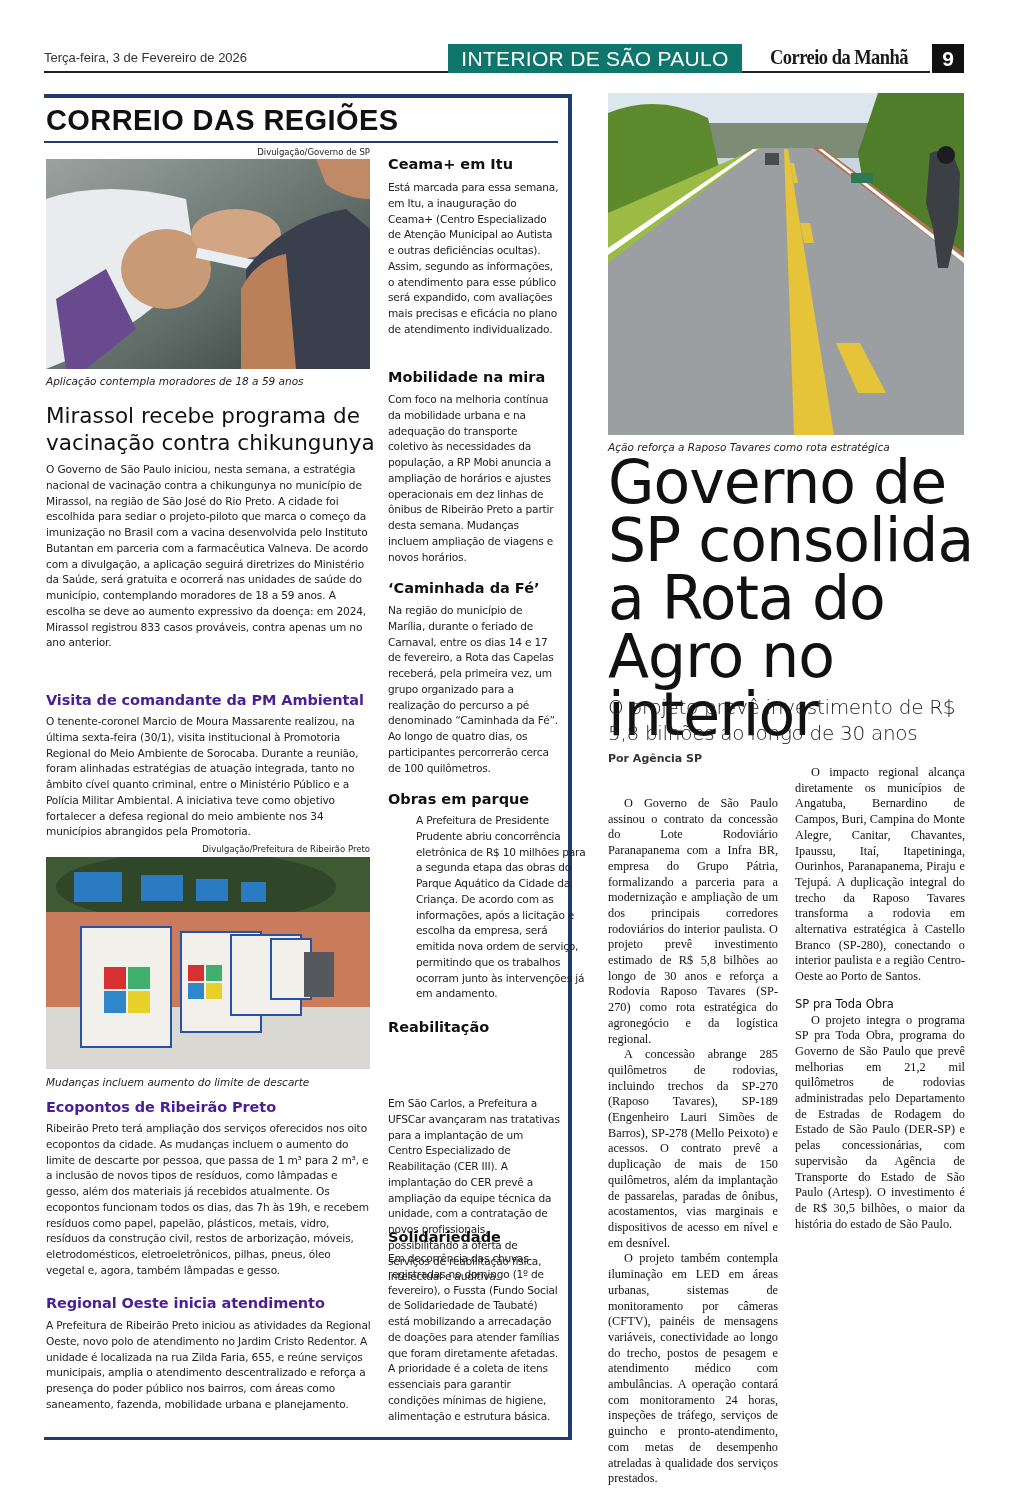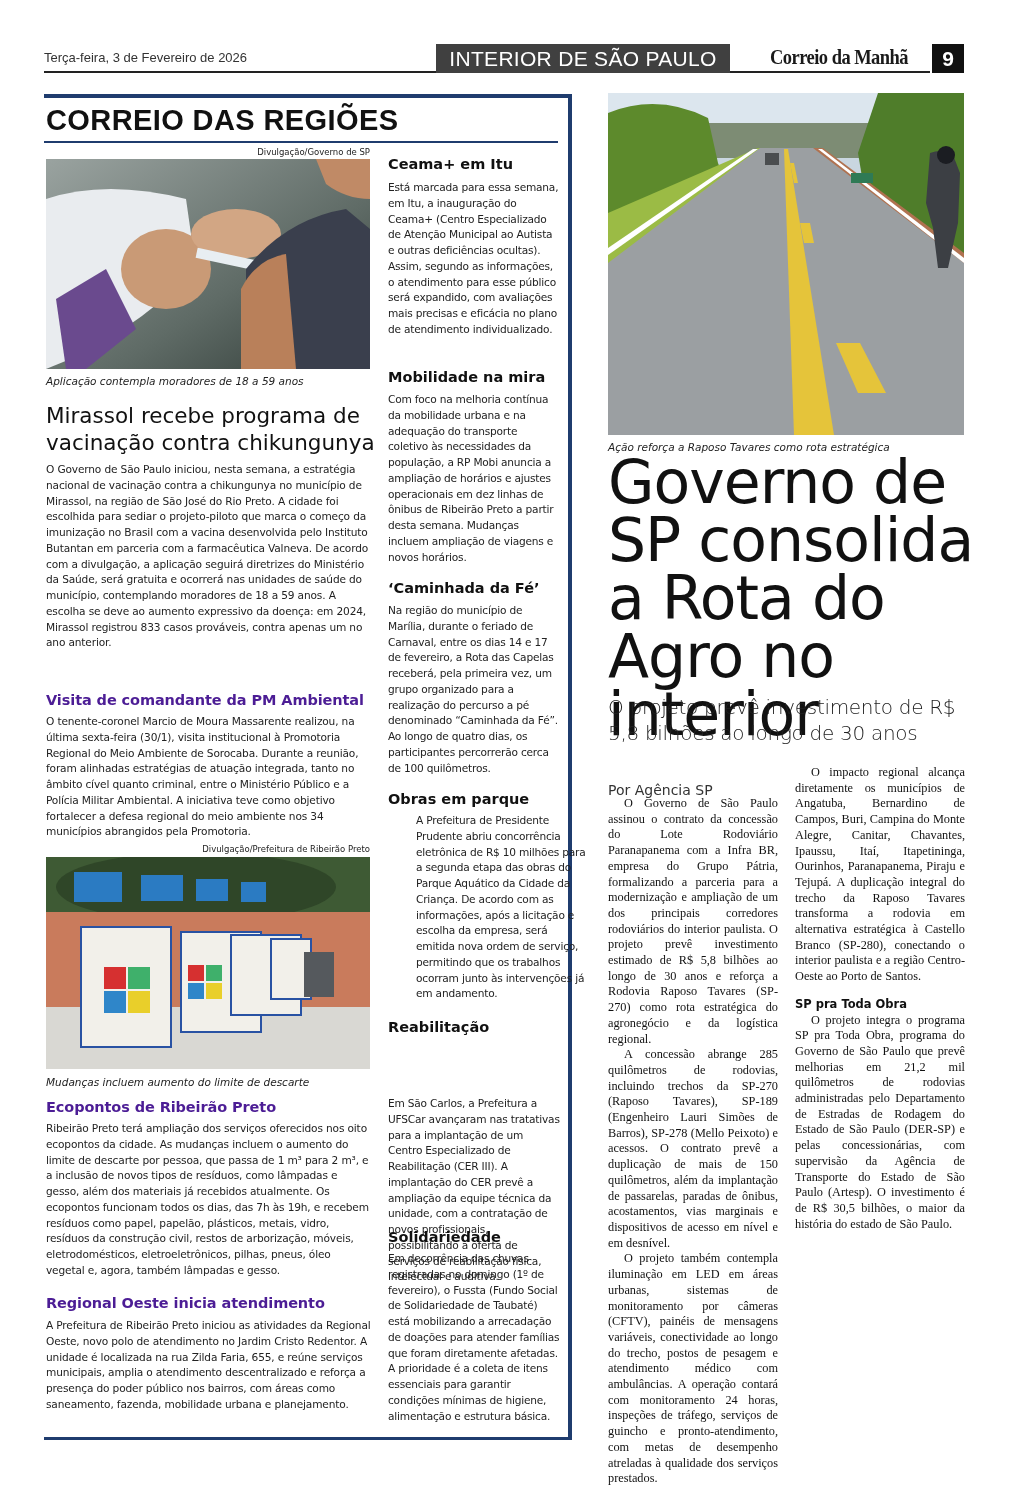--- a/index.html
+++ b/index.html
@@ -2,21 +2,21 @@
 <html><head>
 <meta charset="utf-8">
 <style>
   * { box-sizing: border-box; margin: 0; padding: 0; }
   html, body { width: 1010px; height: 1488px; background: #fff; }
   body { position: relative; font-family: "DejaVu Sans", sans-serif; color: #1a1a1a; overflow: hidden; }
 
   
   .hdr-date { position: absolute; left: 44px; top: 50px; font-size: 13px; color: #333; font-family: "Liberation Sans", sans-serif; }
   .hdr-rule { position: absolute; left: 44px; top: 71px; width: 886px; height: 2px; background: #222; }
-  .hdr-section { position: absolute; left: 436px; top: 44px; width: 294px; height: 29px; background: #404040; color: #fff; font-family: "Liberation Sans", sans-serif; font-size: 21px; letter-spacing: 0.3px; display: flex; align-items: center; justify-content: center; }
+  .hdr-section { position: absolute; left: 448px; top: 44px; width: 294px; height: 29px; background: #0f766e; color: #fff; font-family: "Liberation Sans", sans-serif; font-size: 21px; letter-spacing: 0.3px; display: flex; align-items: center; justify-content: center; }
   .hdr-brand { position: absolute; left: 770px; top: 45px; font-family: "Liberation Serif", serif; font-weight: bold; font-size: 21px; letter-spacing: -0.6px; transform: scaleX(0.88); transform-origin: left center; }
   .hdr-page { position: absolute; left: 932px; top: 44px; width: 32px; height: 29px; background: #111; color: #fff; font-family: "Liberation Sans", sans-serif; font-weight: bold; font-size: 21px; display: flex; align-items: center; justify-content: center; }
 
   
   .box-top { position: absolute; left: 44px; top: 94px; width: 528px; height: 4px; background: #1f3c6e; }
   .box-right { position: absolute; left: 568px; top: 94px; width: 4px; height: 1346px; background: #1f3c6e; }
   .box-bottom { position: absolute; left: 44px; top: 1437px; width: 528px; height: 3px; background: #1f3c6e; }
   .sec-title { position: absolute; left: 46px; top: 104px; font-family: "Liberation Sans", sans-serif; font-weight: bold; font-size: 29px; color: #111; letter-spacing: 0.4px; }
   .sec-rule { position: absolute; left: 44px; top: 141px; width: 514px; height: 2px; background: #1f3c6e; }
 
@@ -28,24 +28,24 @@
 
   .main-head { position: absolute; left: 46px; top: 402px; width: 330px; font-size: 21.5px; line-height: 27px; color: #111; }
   .body-sans { position: absolute; font-size: 10.6px; line-height: 15.75px; color: #222; font-family: "DejaVu Sans", sans-serif; letter-spacing: -0.15px; }
   .sub-head { position: absolute; font-size: 14.5px; color: #4c1d95; font-weight: 600; font-family: "DejaVu Sans", sans-serif; white-space: nowrap; letter-spacing: -0.1px; }
   .col2-head { position: absolute; left: 388px; font-size: 14.5px; color: #111; font-family: "DejaVu Sans", sans-serif; font-weight: 600; white-space: nowrap; }
   .col2-body { position: absolute; left: 388px; width: 172px; font-size: 10.6px; line-height: 15.75px; color: #222; font-family: "DejaVu Sans", sans-serif; letter-spacing: -0.2px; }
 
   
   .big-head { position: absolute; left: 608px; top: 453px; width: 370px; font-family: "DejaVu Sans", sans-serif; font-size: 60px; line-height: 58px; color: #111; letter-spacing: -1px; }
   .deck { position: absolute; left: 608px; top: 694px; width: 370px; font-size: 20px; line-height: 26px; color: #222; font-family: "DejaVu Sans", sans-serif; font-weight: 300; letter-spacing: -0.3px; }
-  .byline { position: absolute; left: 608px; top: 782px; font-size: 14px; color: #333; font-family: "DejaVu Sans", sans-serif; }
+  .byline { position: absolute; left: 608px; top: 752px; font-size: 11px; color: #333; font-family: "DejaVu Sans", sans-serif; font-weight: bold; }
   .serif-col { position: absolute; font-family: "Liberation Serif", serif; font-size: 12.3px; line-height: 15.7px; color: #111; text-align: justify; hyphens: auto; }
   .serif-col p { text-indent: 16px; }
-  .serif-sub { font-family: "DejaVu Sans", sans-serif; font-weight: bold; font-size: 11.5px; margin-top: 12px; text-indent: 0 !important; }
+  .serif-sub { font-family: "DejaVu Sans", sans-serif; font-weight: normal; font-size: 11.5px; margin-top: 12px; text-indent: 0 !important; }
 </style>
 </head>
 <body>
 
 <div class="hdr-date">Terça-feira, 3 de Fevereiro de 2026</div>
 <div class="hdr-rule"></div>
 <div class="hdr-section">INTERIOR DE SÃO PAULO</div>
 <div class="hdr-brand">Correio da Manhã</div>
 <div class="hdr-page">9</div>
 

